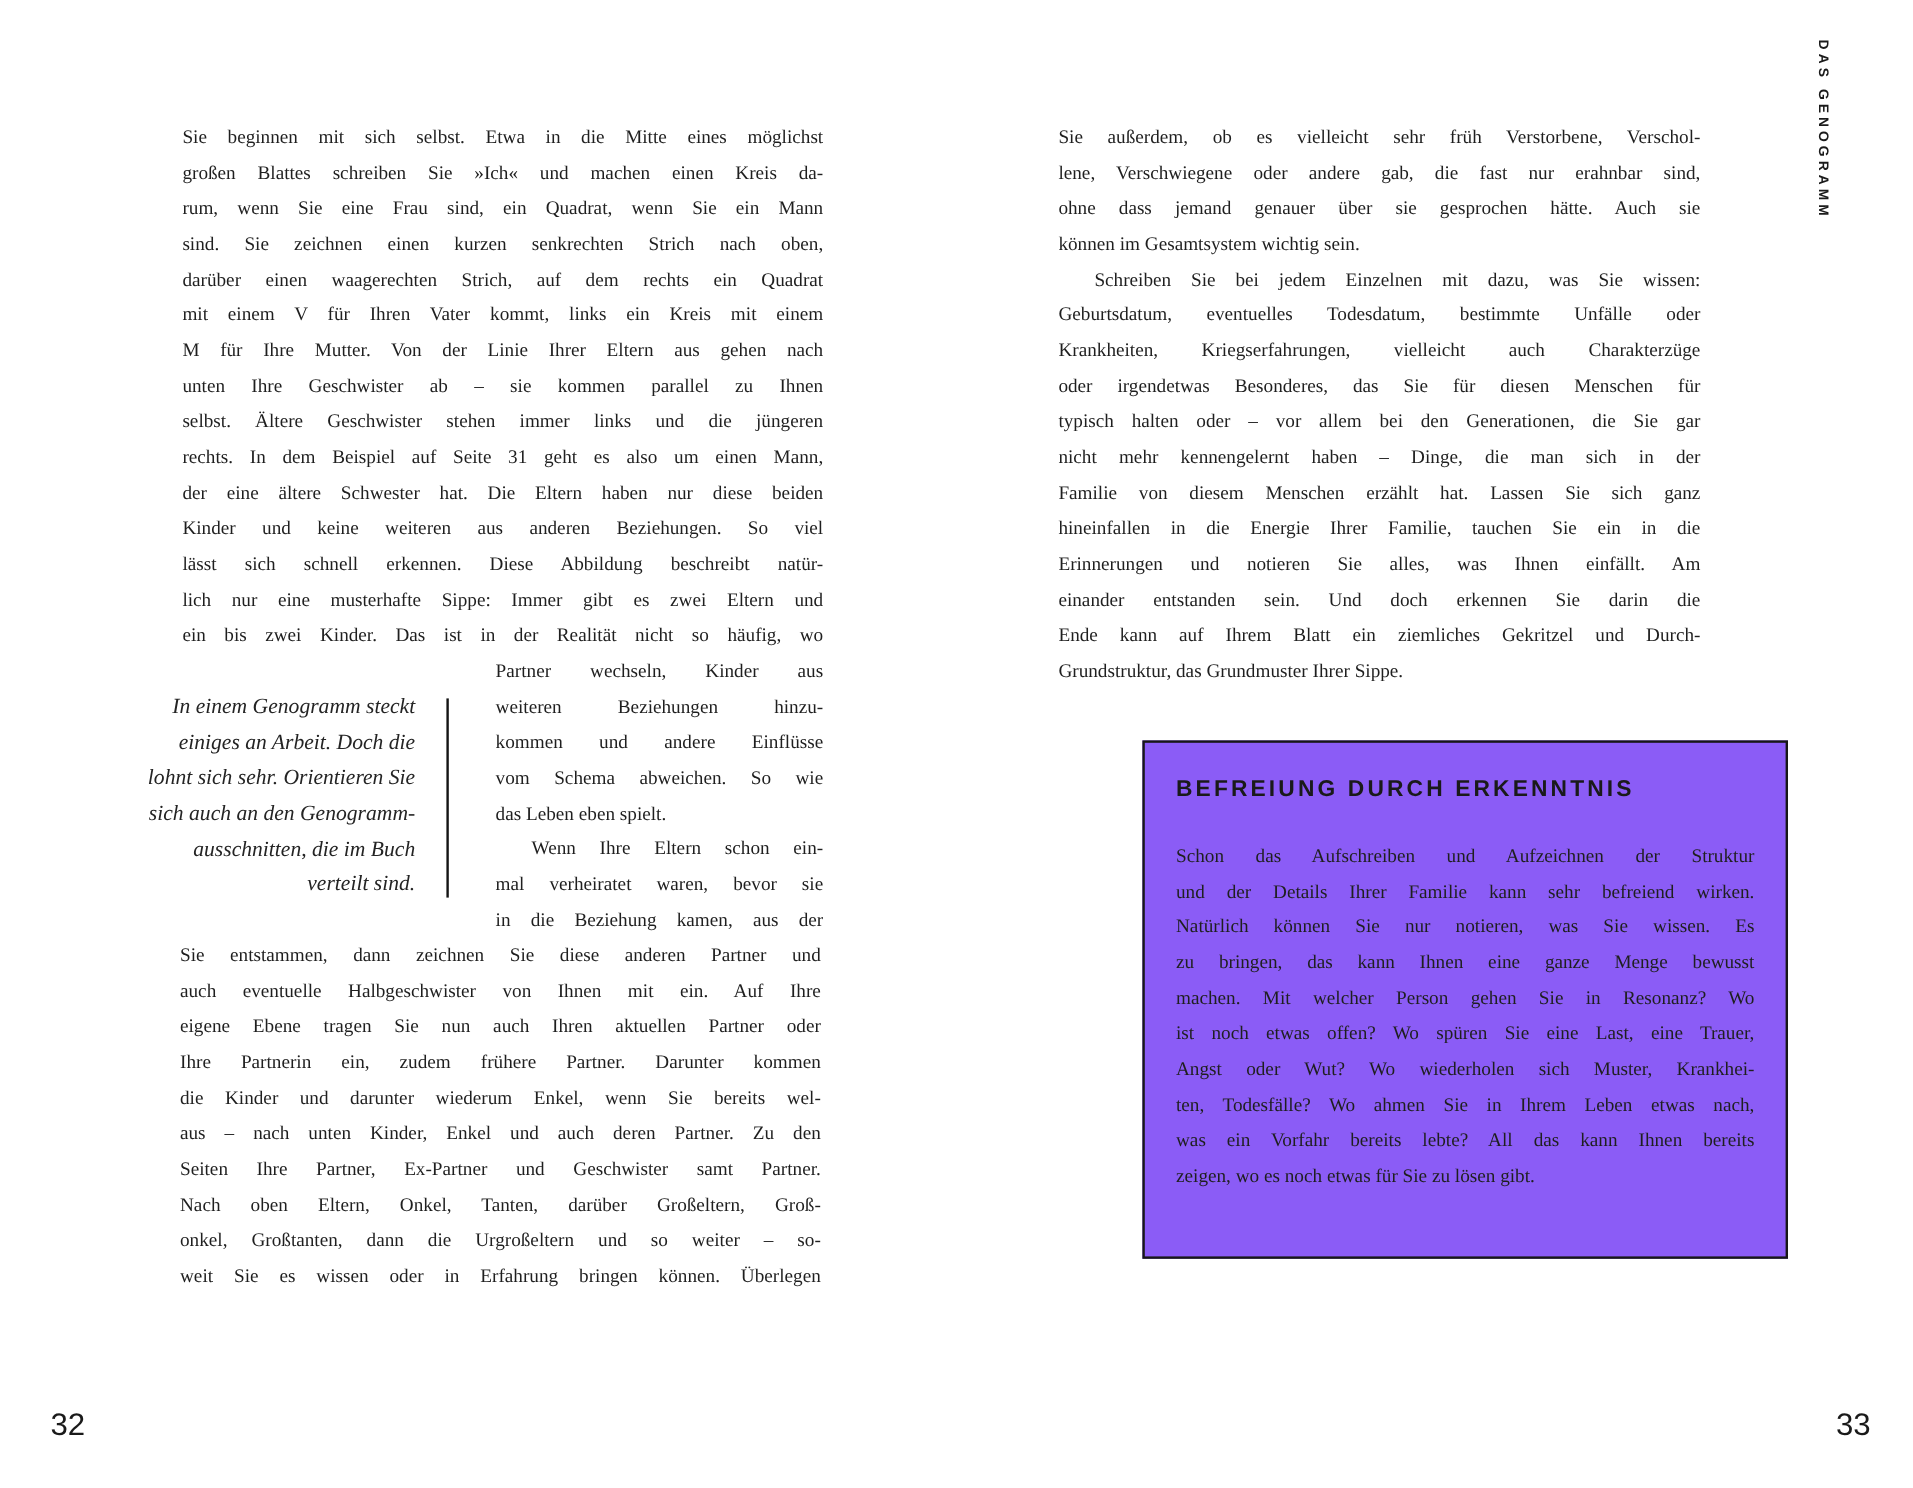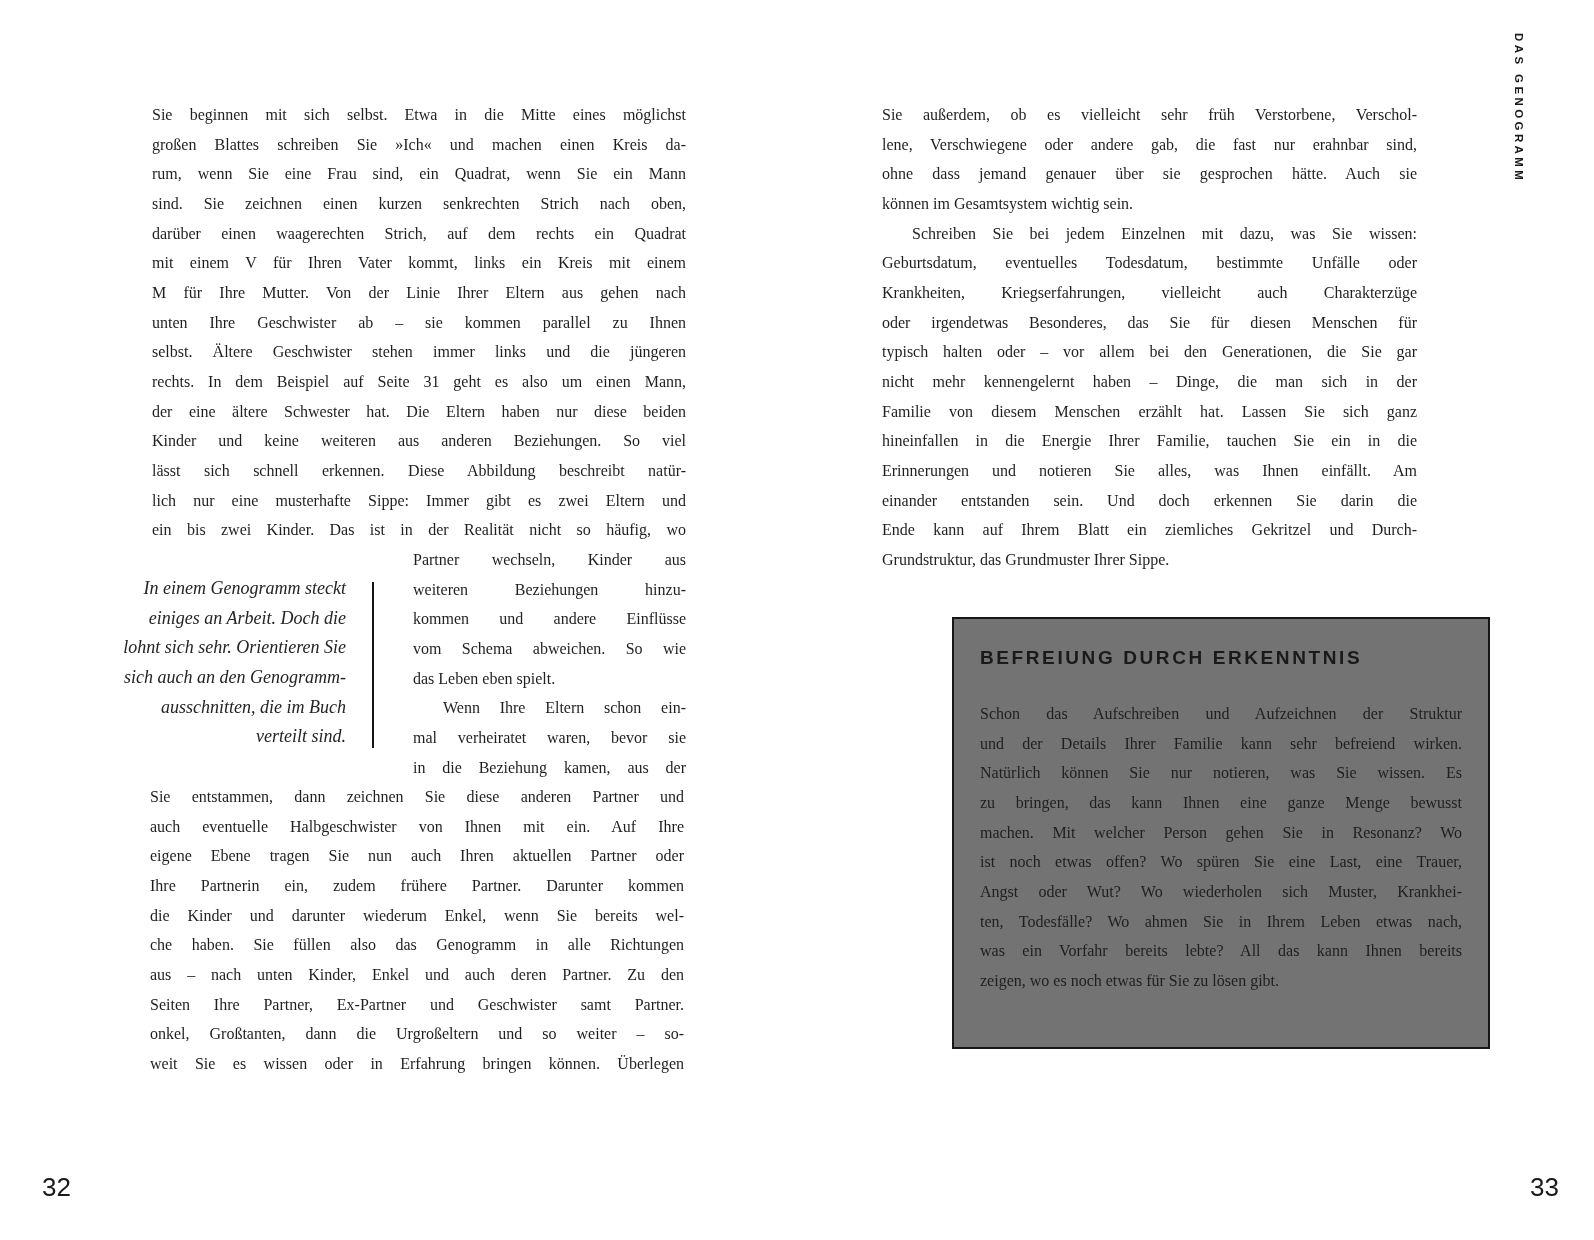--- a/index.html
+++ b/index.html
@@ -24,21 +24,21 @@
   .pullquote .line { text-align: center; text-align-last: right; }
 
   
   .vrule { width: 2px; background: #141414; }
 
   
   .infobox {
     border: 2px solid #171717;
     box-sizing: border-box;
     padding: 26px 26px 0 26px;
-    background: #737373;
+    background: #8b5cf6;
   }
   .infobox-title {
     font-family: "Liberation Sans", sans-serif;
     font-weight: bold;
     font-size: 19px;
     letter-spacing: 2.6px;
     color: #1a1a1a;
     margin: 2px 0 0 0;
     line-height: 22px;
   }
@@ -104,23 +104,23 @@
     <div class="line">mal verheiratet waren, bevor sie</div>
     <div class="line">in die Beziehung kamen, aus der</div>
   </div>
 
 <div class="abs serif-col" style="left:150px; top:782px; width:534px;">
     <div class="line">Sie entstammen, dann zeichnen Sie diese anderen Partner und</div>
     <div class="line">auch eventuelle Halbgeschwister von Ihnen mit ein. Auf Ihre</div>
     <div class="line">eigene Ebene tragen Sie nun auch Ihren aktuellen Partner oder</div>
     <div class="line">Ihre Partnerin ein, zudem frühere Partner. Darunter kommen</div>
     <div class="line">die Kinder und darunter wiederum Enkel, wenn Sie bereits wel-</div>
-    <div class="line">che haben. Sie füllen also das Genogramm in alle Richtungen</div>
     <div class="line">aus – nach unten Kinder, Enkel und auch deren Partner. Zu den</div>
     <div class="line">Seiten Ihre Partner, Ex-Partner und Geschwister samt Partner.</div>
+    <div class="line">Nach oben Eltern, Onkel, Tanten, darüber Großeltern, Groß-</div>
     <div class="line">onkel, Großtanten, dann die Urgroßeltern und so weiter – so-</div>
     <div class="line">weit Sie es wissen oder in Erfahrung bringen können. Überlegen</div>
   </div>
 
 <div class="abs folio" style="left:42px; top:1172px;">32</div>
 
 <div class="abs serif-col" style="left:882px; top:100px; width:535px;">
     <div class="line">Sie außerdem, ob es vielleicht sehr früh Verstorbene, Verschol-</div>
     <div class="line">lene, Verschwiegene oder andere gab, die fast nur erahnbar sind,</div>
     <div class="line">ohne dass jemand genauer über sie gesprochen hätte. Auch sie</div>

